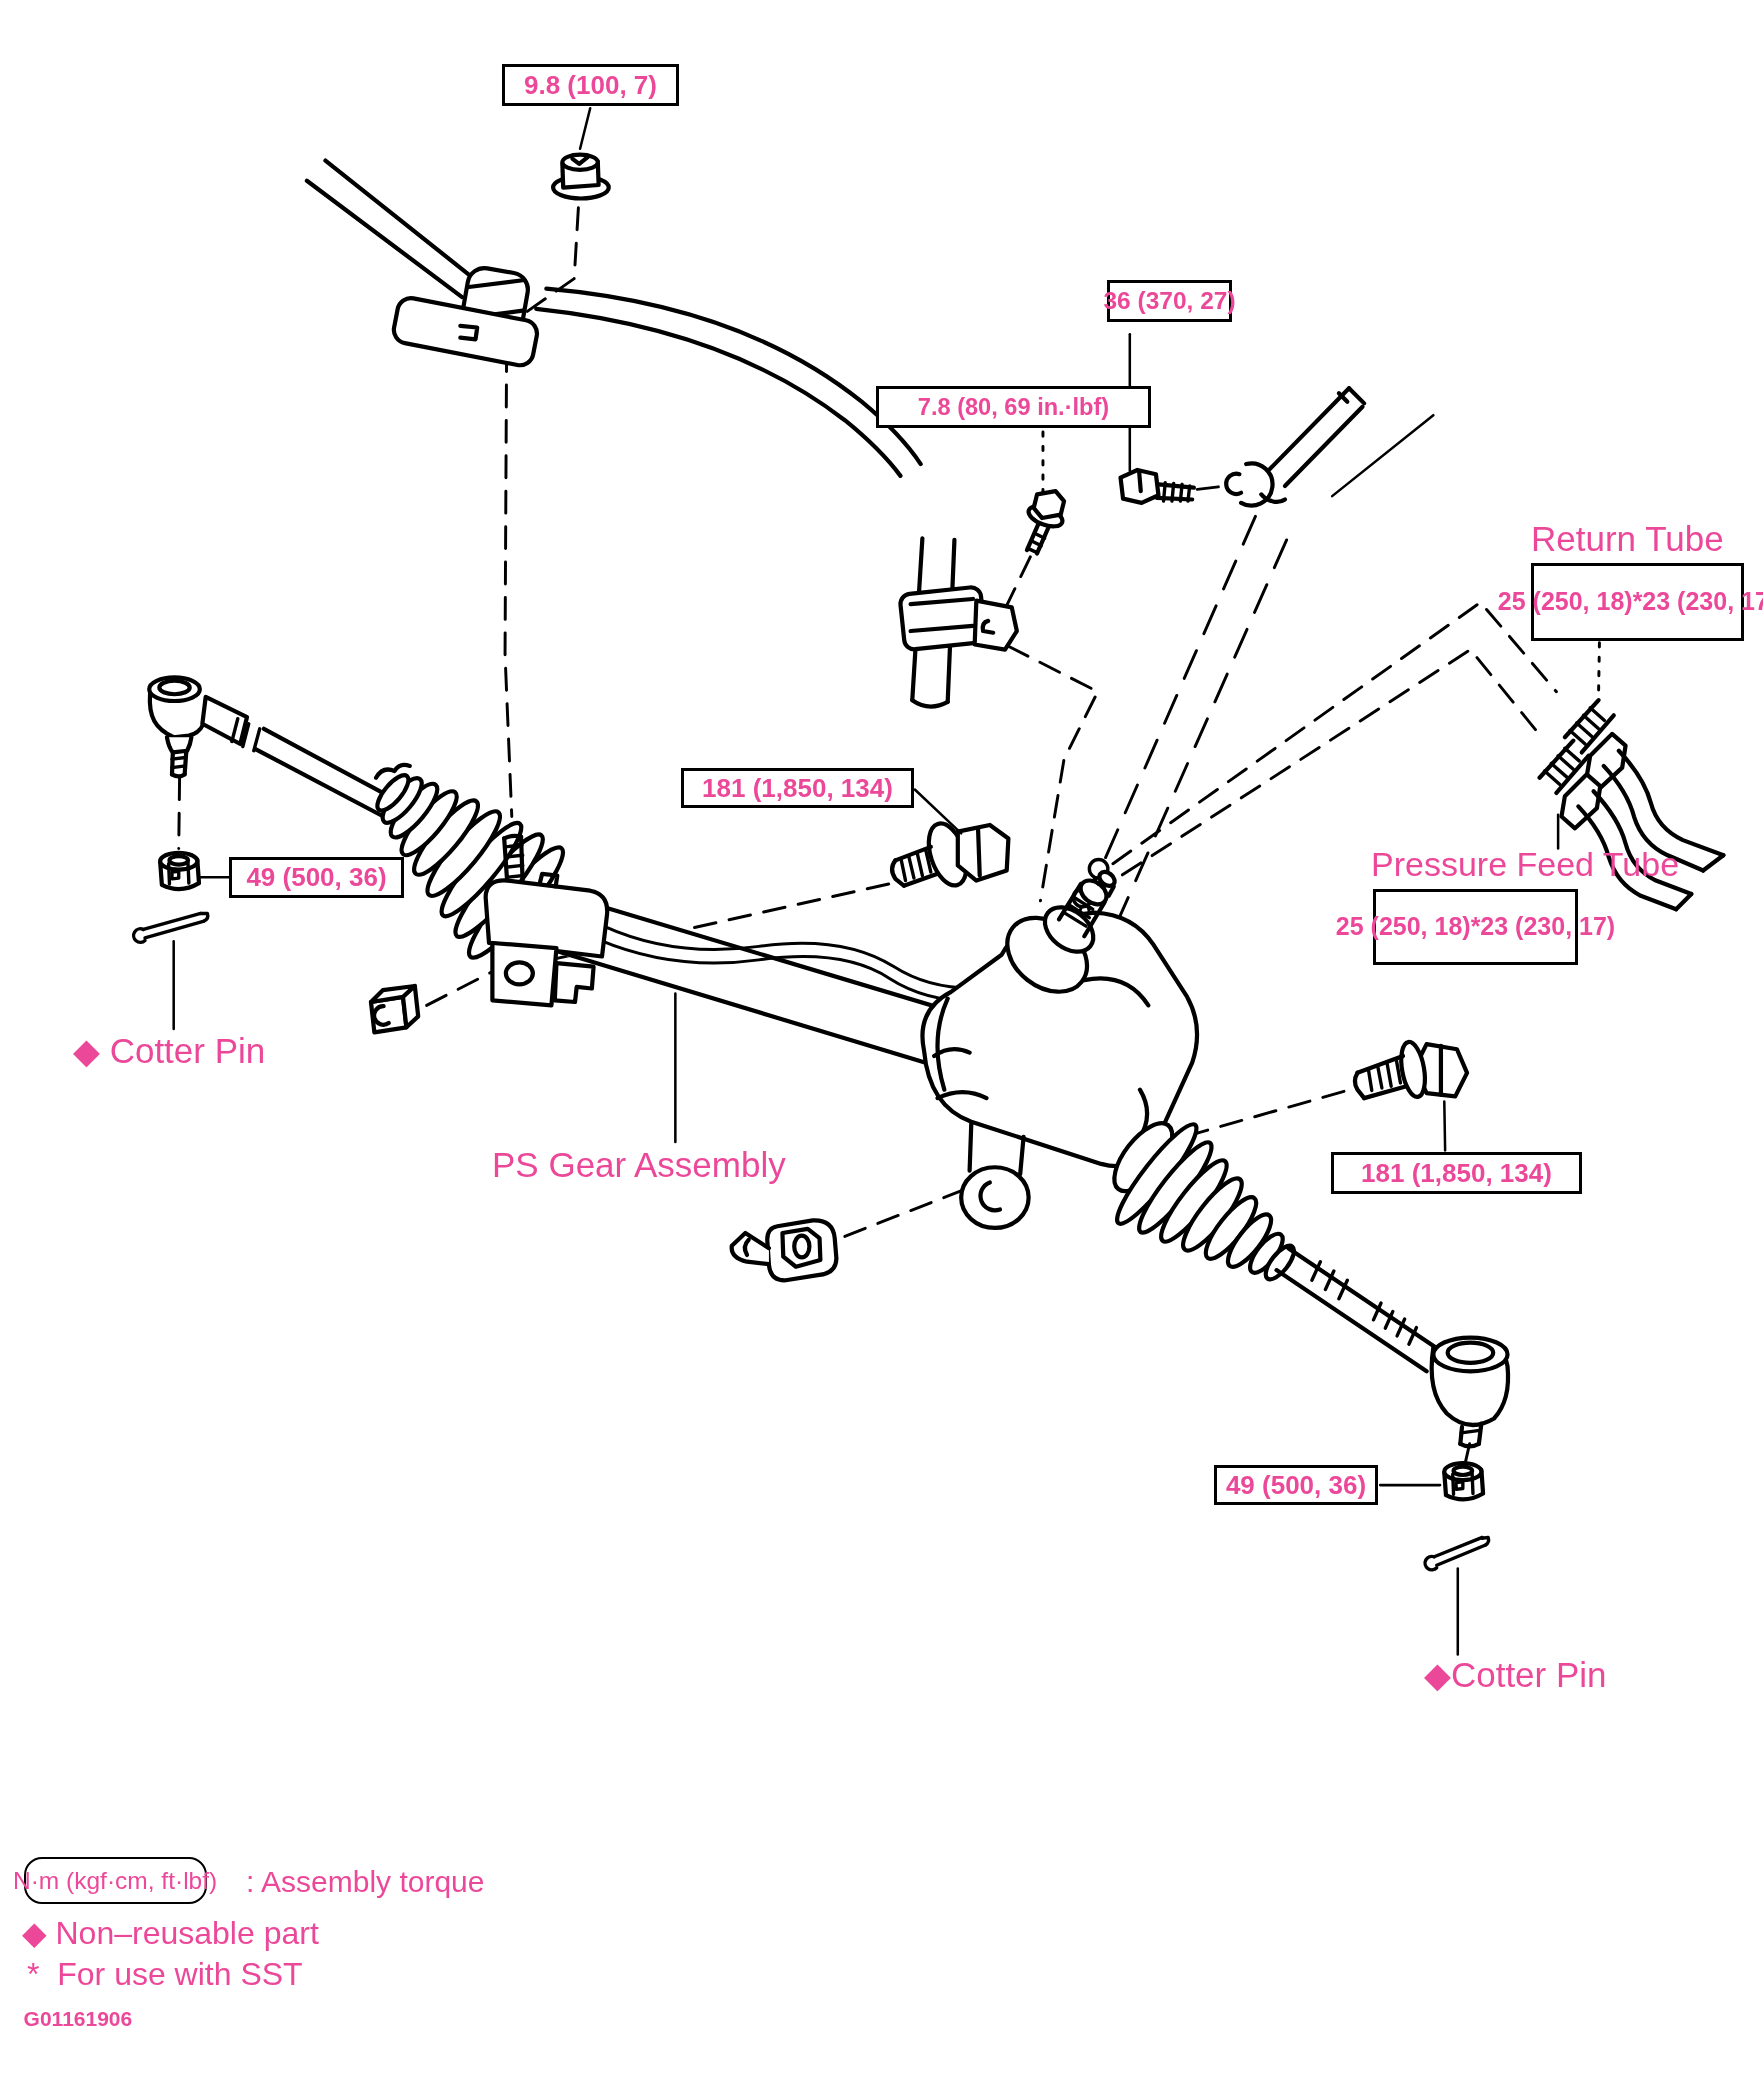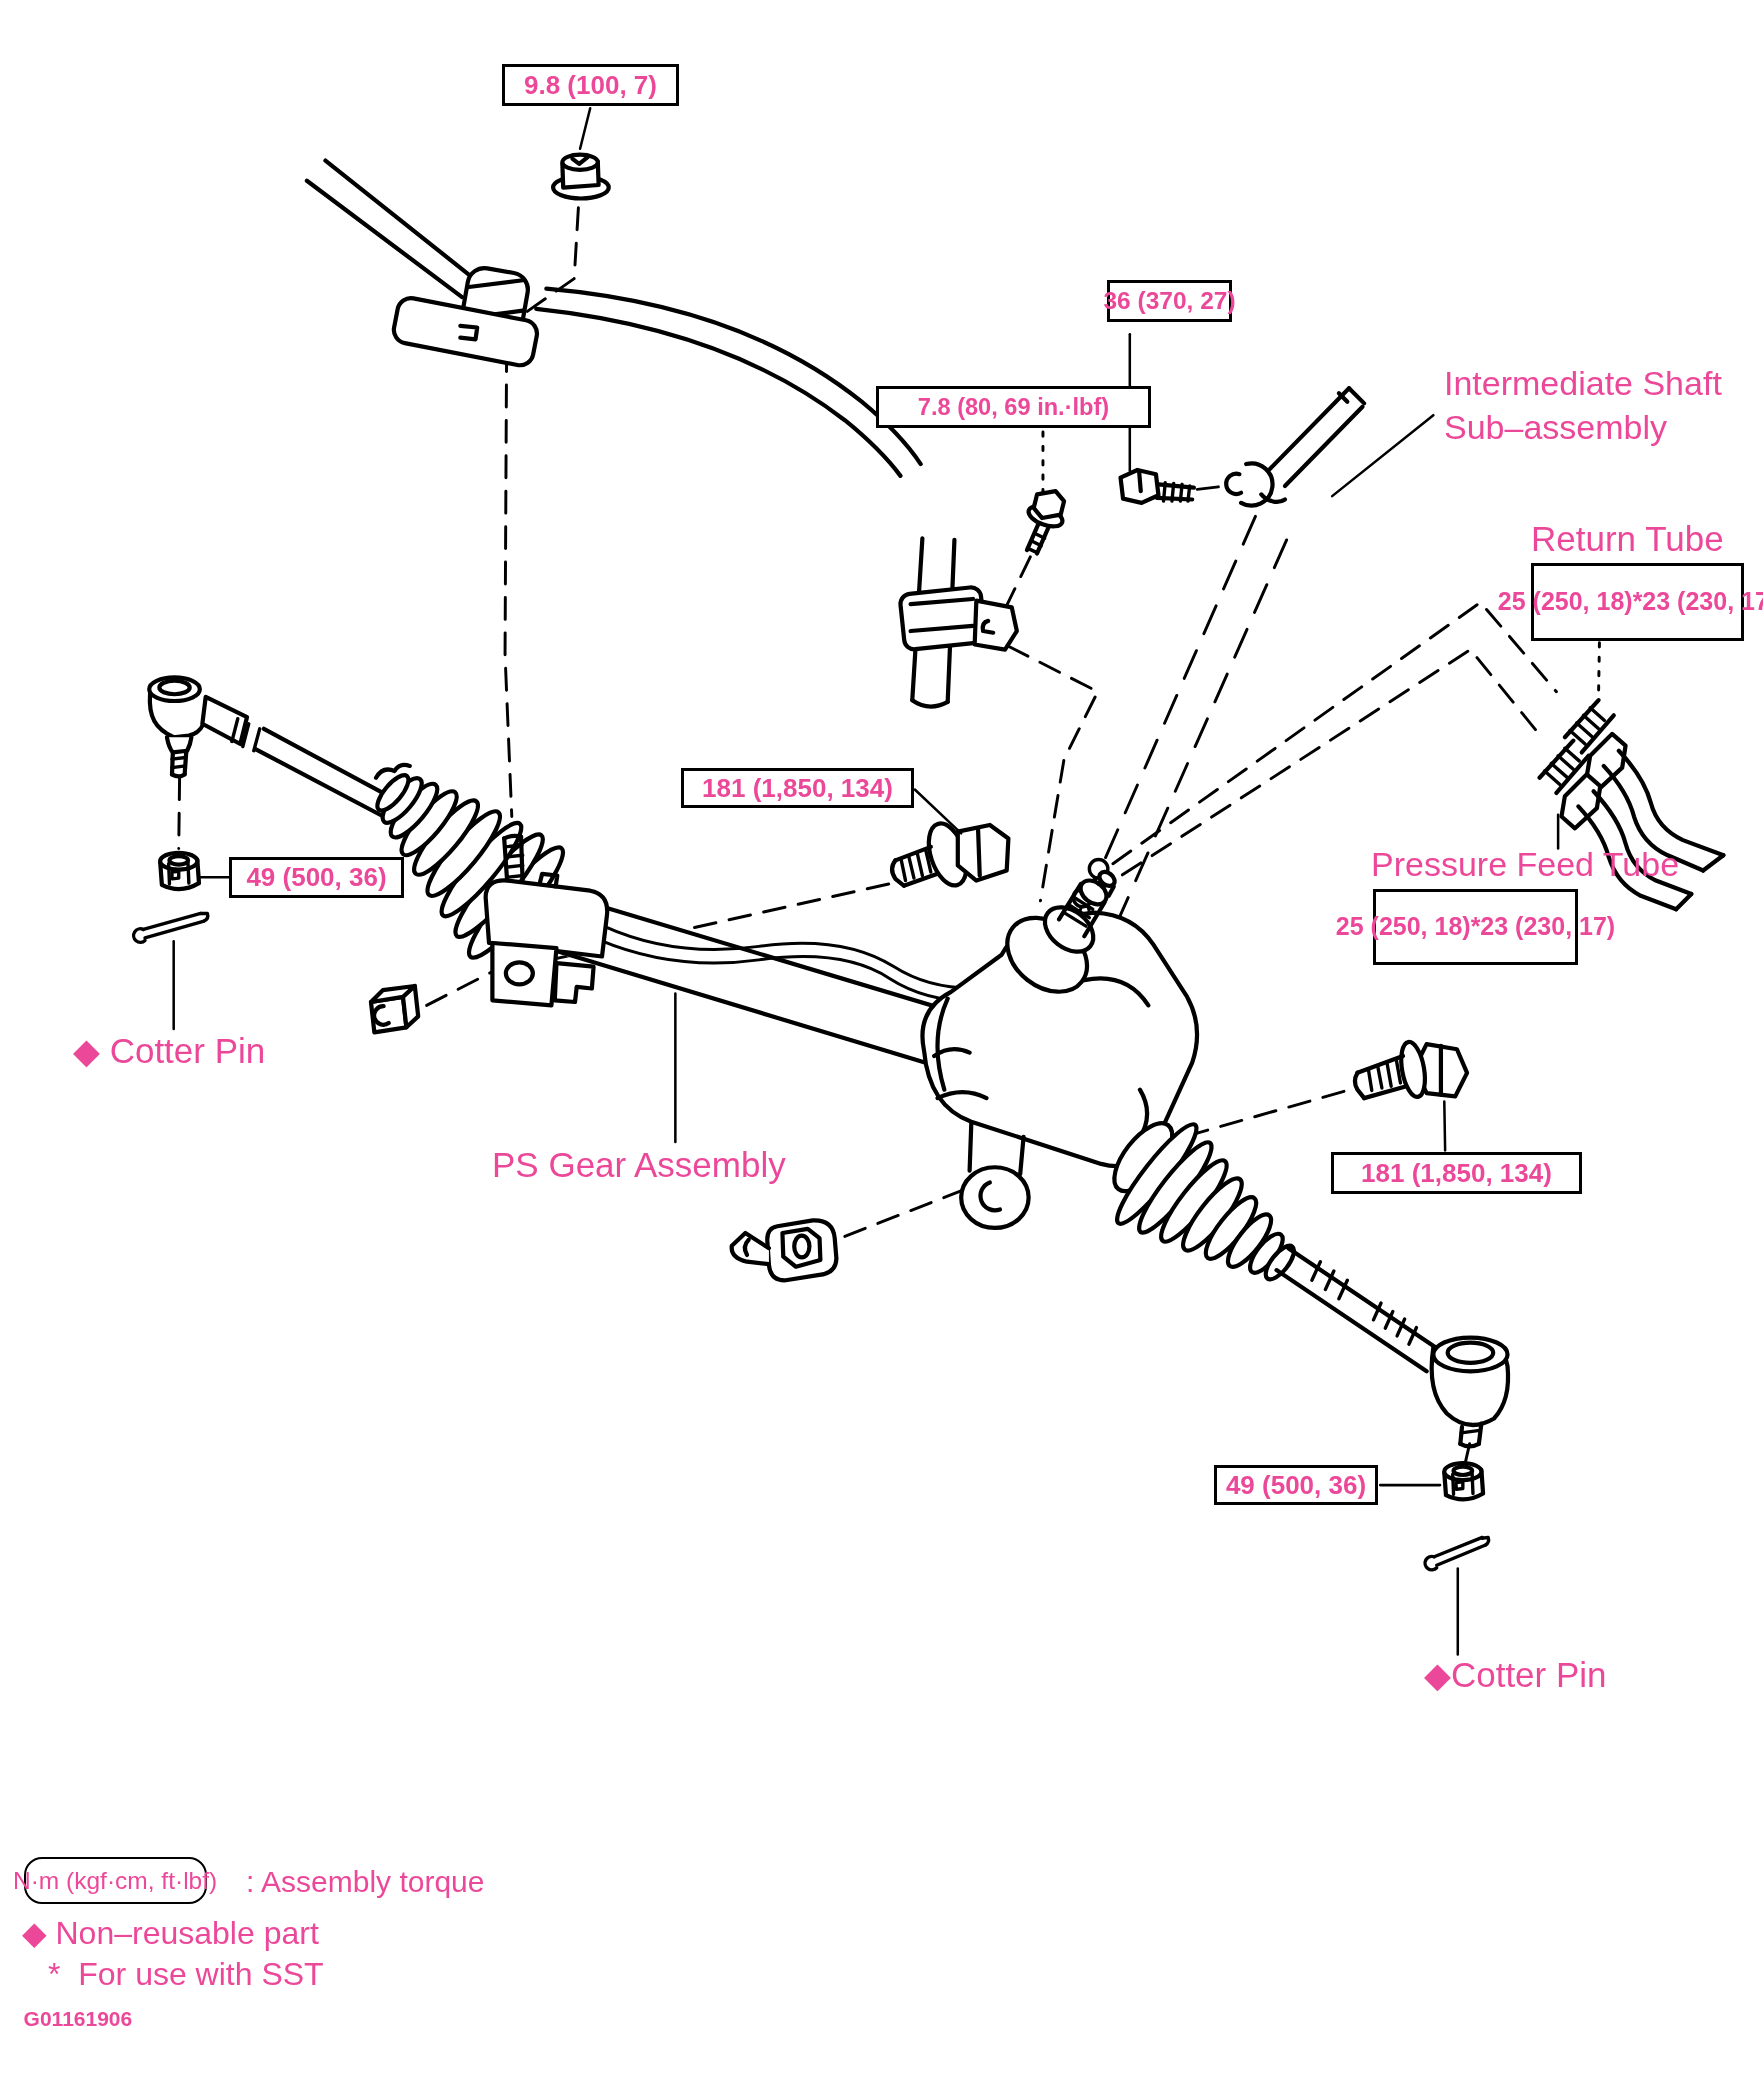--- a/index.html
+++ b/index.html
@@ -296,39 +296,35 @@
   </div>
 
   <div class="tq" style="left:681px;top:768px;width:233px;height:40px;font-size:26px;">181 (1,850, 134)</div>
 
   <div class="tq" style="left:1331px;top:1152px;width:251px;height:42px;font-size:26px;">181 (1,850, 134)</div>
 
   <div class="tq" style="left:229px;top:857px;width:175px;height:41px;font-size:26px;">49 (500, 36)</div>
 
   <div class="tq" style="left:1214px;top:1465px;width:164px;height:40px;font-size:26px;">49 (500, 36)</div>
 
-  <div class="lbl" style="left:1444px;top:361px;font-size:34px;line-height:1.3;">
-    <div>Intermediate Shaft</div>
-    <div>Sub–assembly</div>
-  </div>
 
   <div class="lbl" style="left:1531px;top:519px;font-size:35px;">Return Tube</div>
 
   <div class="lbl" style="left:1371px;top:845px;font-size:34px;">Pressure Feed Tube</div>
 
   <div class="lbl" style="left:492px;top:1145px;font-size:35px;">PS Gear Assembly</div>
 
   <div class="lbl" style="left:73px;top:1031px;font-size:35px;">◆ Cotter Pin</div>
 
   <div class="lbl" style="left:1381px;top:1655px;font-size:35px;margin-left:43px;">◆Cotter Pin</div>
 
   <div class="tq" style="left:23.6px;top:1857px;width:183px;height:47px;font-size:24.5px;font-weight:normal;border-width:2.5px;border-radius:18px;">N·m (kgf·cm, ft·lbf)</div>
 
   <div class="lbl" style="left:246px;top:1865px;font-size:30px;">: Assembly torque</div>
 
   <div class="lbl" style="left:22px;top:1914px;font-size:32px;">◆ Non–reusable part</div>
 
-  <div class="lbl" style="left:27px;top:1956px;font-size:32px;white-space:pre;margin-left:21px;">*  For use with SST</div>
+  <div class="lbl" style="left:27px;top:1956px;font-size:32px;white-space:pre;">*  For use with SST</div>
 
   <div class="lbl" style="left:23.6px;top:2007px;font-size:21px;font-weight:bold;">G01161906</div>
 
 </div>
 
 
 </body></html>

